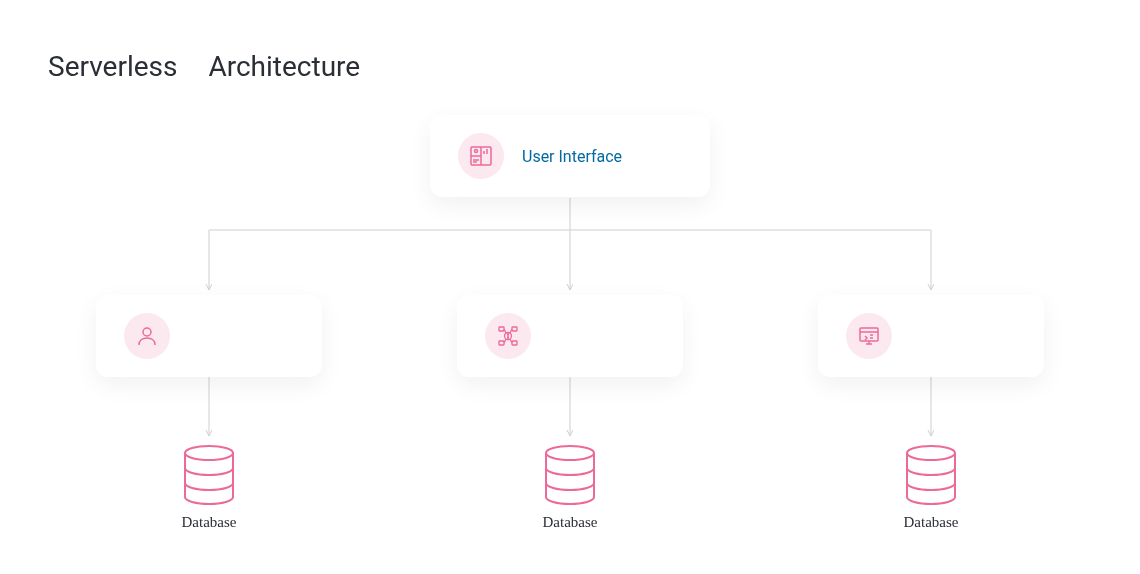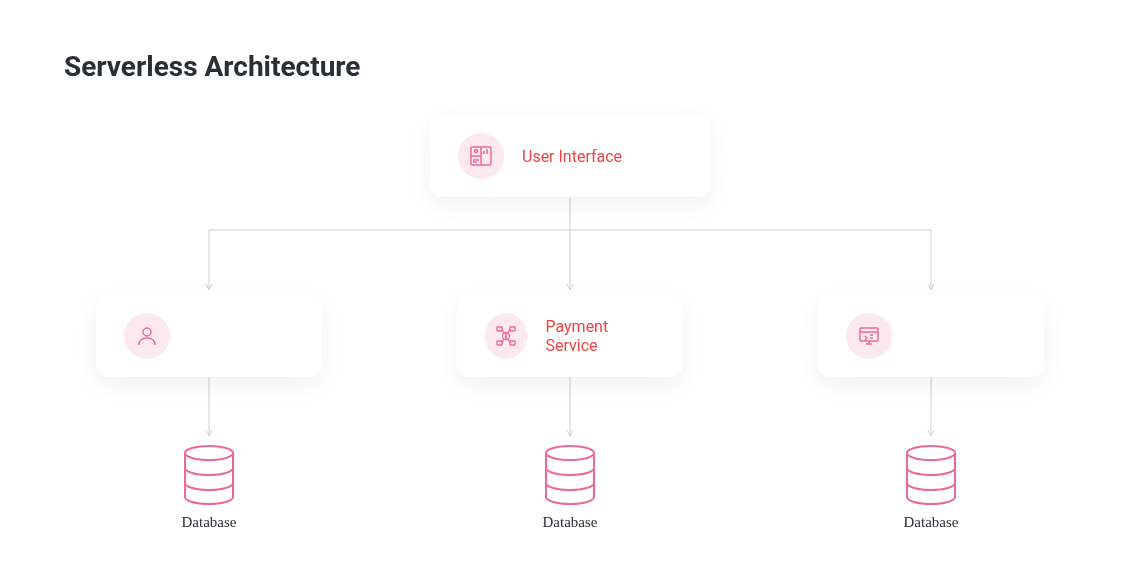--- a/index.html
+++ b/index.html
@@ -16,25 +16,25 @@
       overflow: hidden;
     }
     .title {
       position: absolute;
       top: 50px;
       left: 48px;
       font-size: 28px;
       color: #2a2e35;
     }
     .title .bold {
-      font-weight: 700;
-      margin-left: 16px;
+      font-weight: 400;
     }
     .title .light {
-      font-weight: 700;
+      font-weight: 400;
+      margin-left: 24px;
     }
     .card {
       position: absolute;
       background: #ffffff;
       border-radius: 12px;
       box-shadow: 0 8px 24px rgba(0,0,0,0.06);
       display: flex;
       align-items: center;
       padding: 18px 28px;
       gap: 18px;
@@ -43,21 +43,21 @@
       width: 46px;
       height: 46px;
       border-radius: 50%;
       background: #fce8ef;
       display: flex;
       align-items: center;
       justify-content: center;
     }
     .card-label {
       font-size: 16px;
-      color: #ef4444;
+      color: #0369a1;
       font-weight: 400;
     }
     .db-icon {
       position: absolute;
     }
     .db-label {
       position: absolute;
       font-size: 15px;
       color: #2a2e35;
       text-align: center;
@@ -138,21 +138,20 @@
       <rect x="3" y="3" width="5" height="4" rx="0.5"></rect>
       <rect x="16" y="3" width="5" height="4" rx="0.5"></rect>
       <rect x="3" y="17" width="5" height="4" rx="0.5"></rect>
       <rect x="16" y="17" width="5" height="4" rx="0.5"></rect>
       <line x1="8" y1="5" x2="10" y2="9"></line>
       <line x1="16" y1="5" x2="14" y2="9"></line>
       <line x1="8" y1="19" x2="10" y2="15"></line>
       <line x1="16" y1="19" x2="14" y2="15"></line>
     </svg>
   </div>
-  <div class="card-label">Payment Service</div>
 </div>
 
 <div class="card" style="left:818px; top:295px; width:226px;">
   <div class="icon-circle">
     <svg width="24" height="24" viewBox="0 0 24 24" fill="none" stroke="#ec6a9a" stroke-width="1.5">
       <rect x="3" y="4" width="18" height="13" rx="1"></rect>
       <line x1="3" y1="8" x2="21" y2="8"></line>
       <line x1="9" y1="20" x2="15" y2="20"></line>
       <line x1="12" y1="17" x2="12" y2="20"></line>
       <path d="M8 12 L10 14 L8 16 M13 11 L16 11 M13 14 L16 14"></path>

